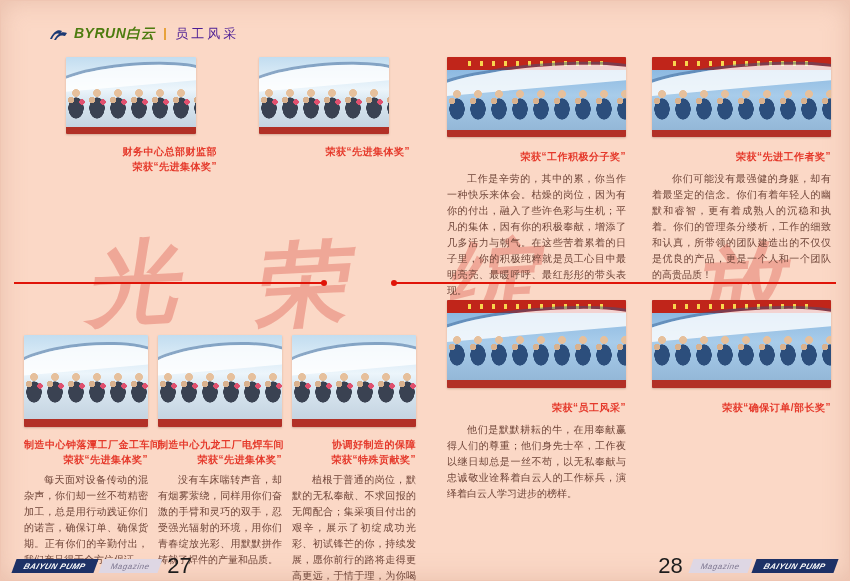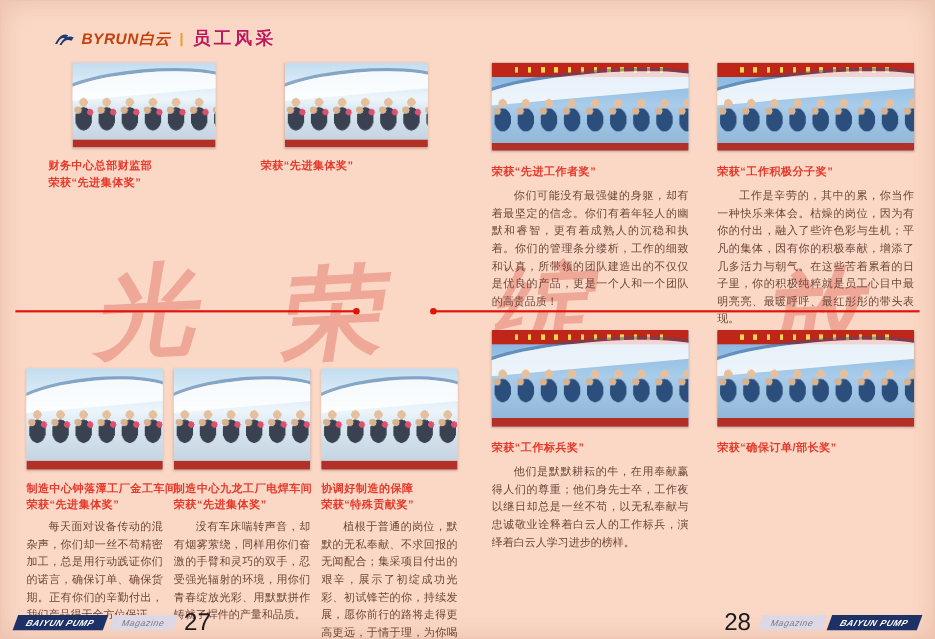--- a/index.html
+++ b/index.html
@@ -5,23 +5,23 @@
   html,body { margin:0; padding:0; background:#ffffff; }
   .spread {
     position:relative; width:850px; height:581px; overflow:hidden;
     background:#fbd8c6;
     box-shadow: inset 0 0 0 1px #efc5b2, inset 0 0 26px rgba(196,138,116,.35);
     font-family:"Liberation Sans","DejaVu Sans",sans-serif;
   }
 
   
   .brand { position:absolute; left:50px; top:25px; display:flex; align-items:center; gap:6px; z-index:6; }
-  .brand-name { font-size:14px; font-weight:bold; font-style:italic; color:#c2410c; letter-spacing:.5px; }
+  .brand-name { font-size:14px; font-weight:bold; font-style:italic; color:#4d7c0f; letter-spacing:.5px; }
   .brand-sep { width:2px; height:12px; background:#e8a23c; margin:0 3px; }
-  .brand-section { font-size:16px; color:#be185d; letter-spacing:3px; font-weight:bold; }
+  .brand-section { font-size:13px; color:#4c1d95; letter-spacing:3px; font-weight:normal; }
 
   
   .wm { position:absolute; z-index:1; font-size:92px; line-height:1; font-weight:bold;
         font-family:"DejaVu Serif","Liberation Serif",serif;
         color:#dd5a4c; opacity:.38; transform:skewX(-12deg) rotate(-3deg); }
   .wm1 { left:92px;  top:236px; }
   .wm2 { left:260px; top:238px; }
   .wm3 { left:452px; top:236px; }
   .wm4 { left:698px; top:238px; }
 
@@ -40,21 +40,21 @@
   .row-p28-top    { left:447px; top:57px;  width:384px; gap:26px; }
   .row-p28-bottom { left:447px; top:300px; width:384px; gap:26px; }
   .story { flex:1 1 0; display:flex; flex-direction:column; min-width:0; }
 
   .row-p27-top .photo    { width:130px; height:77px; margin:0 auto; }
   .row-p27-bottom .photo { width:100%;  height:92px; }
   .row-p28-top .photo    { width:100%;  height:80px; }
   .row-p28-bottom .photo { width:100%;  height:88px; }
 
   
-  .cap { margin:10px 0 5px; text-align:left; color:#e5392b; font-weight:bold;
+  .cap { margin:10px 0 5px; text-align:right; color:#e5392b; font-weight:bold;
          font-size:10px; line-height:1.5; letter-spacing:.5px; }
   .cap span { display:block; white-space:nowrap; }
   .row-p28-top .cap, .row-p28-bottom .cap { margin:12px 0 7px; }
   .body { margin:0; font-size:10px; line-height:16px; color:#6e4438;
           text-align:justify; text-indent:2em; }
 
   
   .photo { position:relative; overflow:hidden; flex-shrink:0; border-radius:1px;
            box-shadow:0 1px 2px rgba(120,70,50,.3); }
   .photo i { display:block; position:absolute; }
@@ -186,48 +186,48 @@
 
   <div class="row row-p28-top">
     <article class="story">
       <div class="photo pb">
         <i class="ph-banner"></i>
         <i class="ph-swoosh"></i>
         <i class="ph-crowd"></i>
         <i class="ph-stage"></i>
       </div>
       <h3 class="cap">
+        <span>荣获“工作积极分子奖”</span>
+      </h3>
+      <p class="body">工作是辛劳的，其中的累，你当作一种快乐来体会。枯燥的岗位，因为有你的付出，融入了些许色彩与生机；平凡的集体，因有你的积极奉献，增添了几多活力与朝气。在这些苦着累着的日子里，你的积极纯粹就是员工心目中最明亮亮、最暖呼呼、最红彤彤的带头表现。</p>
+    </article>
+    <article class="story">
+      <div class="photo pb">
+        <i class="ph-banner"></i>
+        <i class="ph-swoosh"></i>
+        <i class="ph-crowd"></i>
+        <i class="ph-stage"></i>
+      </div>
+      <h3 class="cap">
         <span>荣获“先进工作者奖”</span>
       </h3>
       <p class="body">你们可能没有最强健的身躯，却有着最坚定的信念。你们有着年轻人的幽默和睿智，更有着成熟人的沉稳和执着。你们的管理条分缕析，工作的细致和认真，所带领的团队建造出的不仅仅是优良的产品，更是一个人和一个团队的高贵品质！</p>
     </article>
-    <article class="story">
-      <div class="photo pb">
-        <i class="ph-banner"></i>
-        <i class="ph-swoosh"></i>
-        <i class="ph-crowd"></i>
-        <i class="ph-stage"></i>
-      </div>
-      <h3 class="cap">
-        <span>荣获“工作积极分子奖”</span>
-      </h3>
-      <p class="body">工作是辛劳的，其中的累，你当作一种快乐来体会。枯燥的岗位，因为有你的付出，融入了些许色彩与生机；平凡的集体，因有你的积极奉献，增添了几多活力与朝气。在这些苦着累着的日子里，你的积极纯粹就是员工心目中最明亮亮、最暖呼呼、最红彤彤的带头表现。</p>
-    </article>
   </div>
 
   <div class="row row-p28-bottom">
     <article class="story">
       <div class="photo pb">
         <i class="ph-banner"></i>
         <i class="ph-swoosh"></i>
         <i class="ph-crowd"></i>
         <i class="ph-stage"></i>
       </div>
       <h3 class="cap">
-        <span>荣获“工作标兵奖”</span>
+        <span>荣获“员工风采”</span>
       </h3>
       <p class="body">他们是默默耕耘的牛，在用奉献赢得人们的尊重；他们身先士卒，工作夜以继日却总是一丝不苟，以无私奉献与忠诚敬业诠释着白云人的工作标兵，演绎着白云人学习进步的榜样。</p>
     </article>
     <article class="story">
       <div class="photo pb">
         <i class="ph-banner"></i>
         <i class="ph-swoosh"></i>
         <i class="ph-crowd"></i>
         <i class="ph-stage"></i>
       </div>

